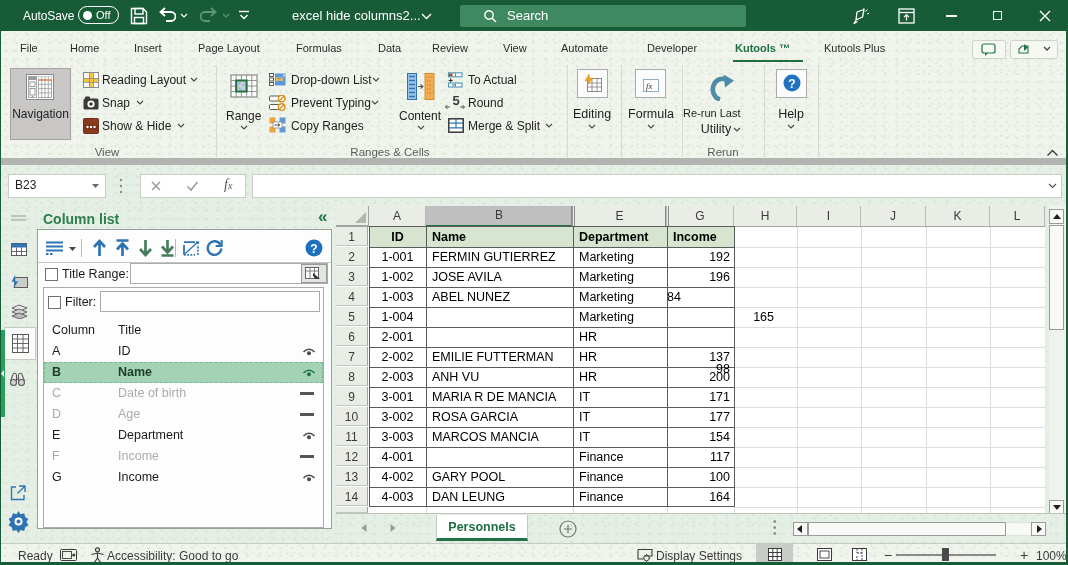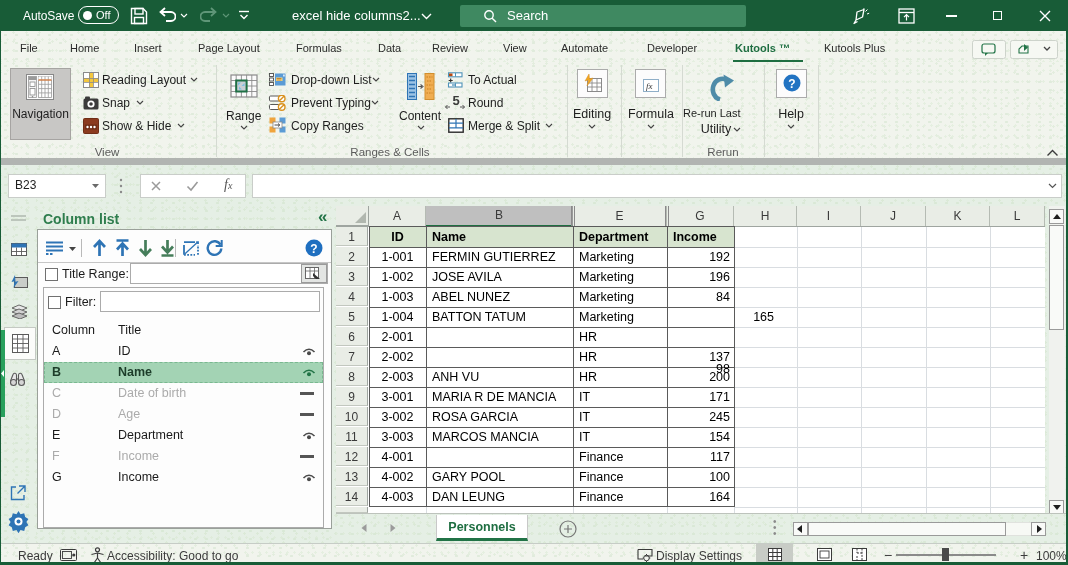--- a/index.html
+++ b/index.html
@@ -596,43 +596,43 @@
     <div class="cell" style="left:96px;top:41px;width:140px;">FERMIN GUTIERREZ</div>
     <div class="cell" style="left:243px;top:41px;width:88px;">Marketing</div>
     <div class="cell" style="left:331px;top:41px;width:63px;text-align:right;">192</div>
     <div class="cell" style="left:33px;top:61px;width:57px;text-align:center;">1-002</div>
     <div class="cell" style="left:96px;top:61px;width:140px;">JOSE AVILA</div>
     <div class="cell" style="left:243px;top:61px;width:88px;">Marketing</div>
     <div class="cell" style="left:331px;top:61px;width:63px;text-align:right;">196</div>
     <div class="cell" style="left:33px;top:81px;width:57px;text-align:center;">1-003</div>
     <div class="cell" style="left:96px;top:81px;width:140px;">ABEL NUNEZ</div>
     <div class="cell" style="left:243px;top:81px;width:88px;">Marketing</div>
-    <div class="cell" style="left:331px;top:81px;width:63px;text-align:right;">84</div>
+    <div class="cell" style="left:331px;top:81px;width:63px;text-align:left;">84</div>
     <div class="cell" style="left:33px;top:101px;width:57px;text-align:center;">1-004</div>
-    <div class="cell" style="left:96px;top:101px;width:140px;">BATTON TATUM</div>
     <div class="cell" style="left:243px;top:101px;width:88px;">Marketing</div>
     <div class="cell" style="left:331px;top:101px;width:63px;text-align:right;margin-left:44px;">165</div>
     <div class="cell" style="left:33px;top:121px;width:57px;text-align:center;">2-001</div>
     <div class="cell" style="left:243px;top:121px;width:88px;">HR</div>
     <div class="cell" style="left:331px;top:121px;width:63px;text-align:right;margin-top:32px;">98</div>
     <div class="cell" style="left:33px;top:141px;width:57px;text-align:center;">2-002</div>
+    <div class="cell" style="left:96px;top:141px;width:140px;">EMILIE FUTTERMAN</div>
     <div class="cell" style="left:243px;top:141px;width:88px;">HR</div>
     <div class="cell" style="left:331px;top:141px;width:63px;text-align:right;">137</div>
     <div class="cell" style="left:33px;top:161px;width:57px;text-align:center;">2-003</div>
     <div class="cell" style="left:96px;top:161px;width:140px;">ANH VU</div>
     <div class="cell" style="left:243px;top:161px;width:88px;">HR</div>
     <div class="cell" style="left:331px;top:161px;width:63px;text-align:right;">200</div>
     <div class="cell" style="left:33px;top:181px;width:57px;text-align:center;">3-001</div>
     <div class="cell" style="left:96px;top:181px;width:140px;">MARIA R DE MANCIA</div>
     <div class="cell" style="left:243px;top:181px;width:88px;">IT</div>
     <div class="cell" style="left:331px;top:181px;width:63px;text-align:right;">171</div>
     <div class="cell" style="left:33px;top:201px;width:57px;text-align:center;">3-002</div>
     <div class="cell" style="left:96px;top:201px;width:140px;">ROSA GARCIA</div>
     <div class="cell" style="left:243px;top:201px;width:88px;">IT</div>
-    <div class="cell" style="left:331px;top:201px;width:63px;text-align:right;">245</div>
+    <div class="cell" style="left:331px;top:201px;width:63px;text-align:right;">177</div>
     <div class="cell" style="left:33px;top:221px;width:57px;text-align:center;">3-003</div>
     <div class="cell" style="left:96px;top:221px;width:140px;">MARCOS MANCIA</div>
     <div class="cell" style="left:243px;top:221px;width:88px;">IT</div>
     <div class="cell" style="left:331px;top:221px;width:63px;text-align:right;">154</div>
     <div class="cell" style="left:33px;top:241px;width:57px;text-align:center;">4-001</div>
     <div class="cell" style="left:243px;top:241px;width:88px;">Finance</div>
     <div class="cell" style="left:331px;top:241px;width:63px;text-align:right;">117</div>
     <div class="cell" style="left:33px;top:261px;width:57px;text-align:center;">4-002</div>
     <div class="cell" style="left:96px;top:261px;width:140px;">GARY POOL</div>
     <div class="cell" style="left:243px;top:261px;width:88px;">Finance</div>

